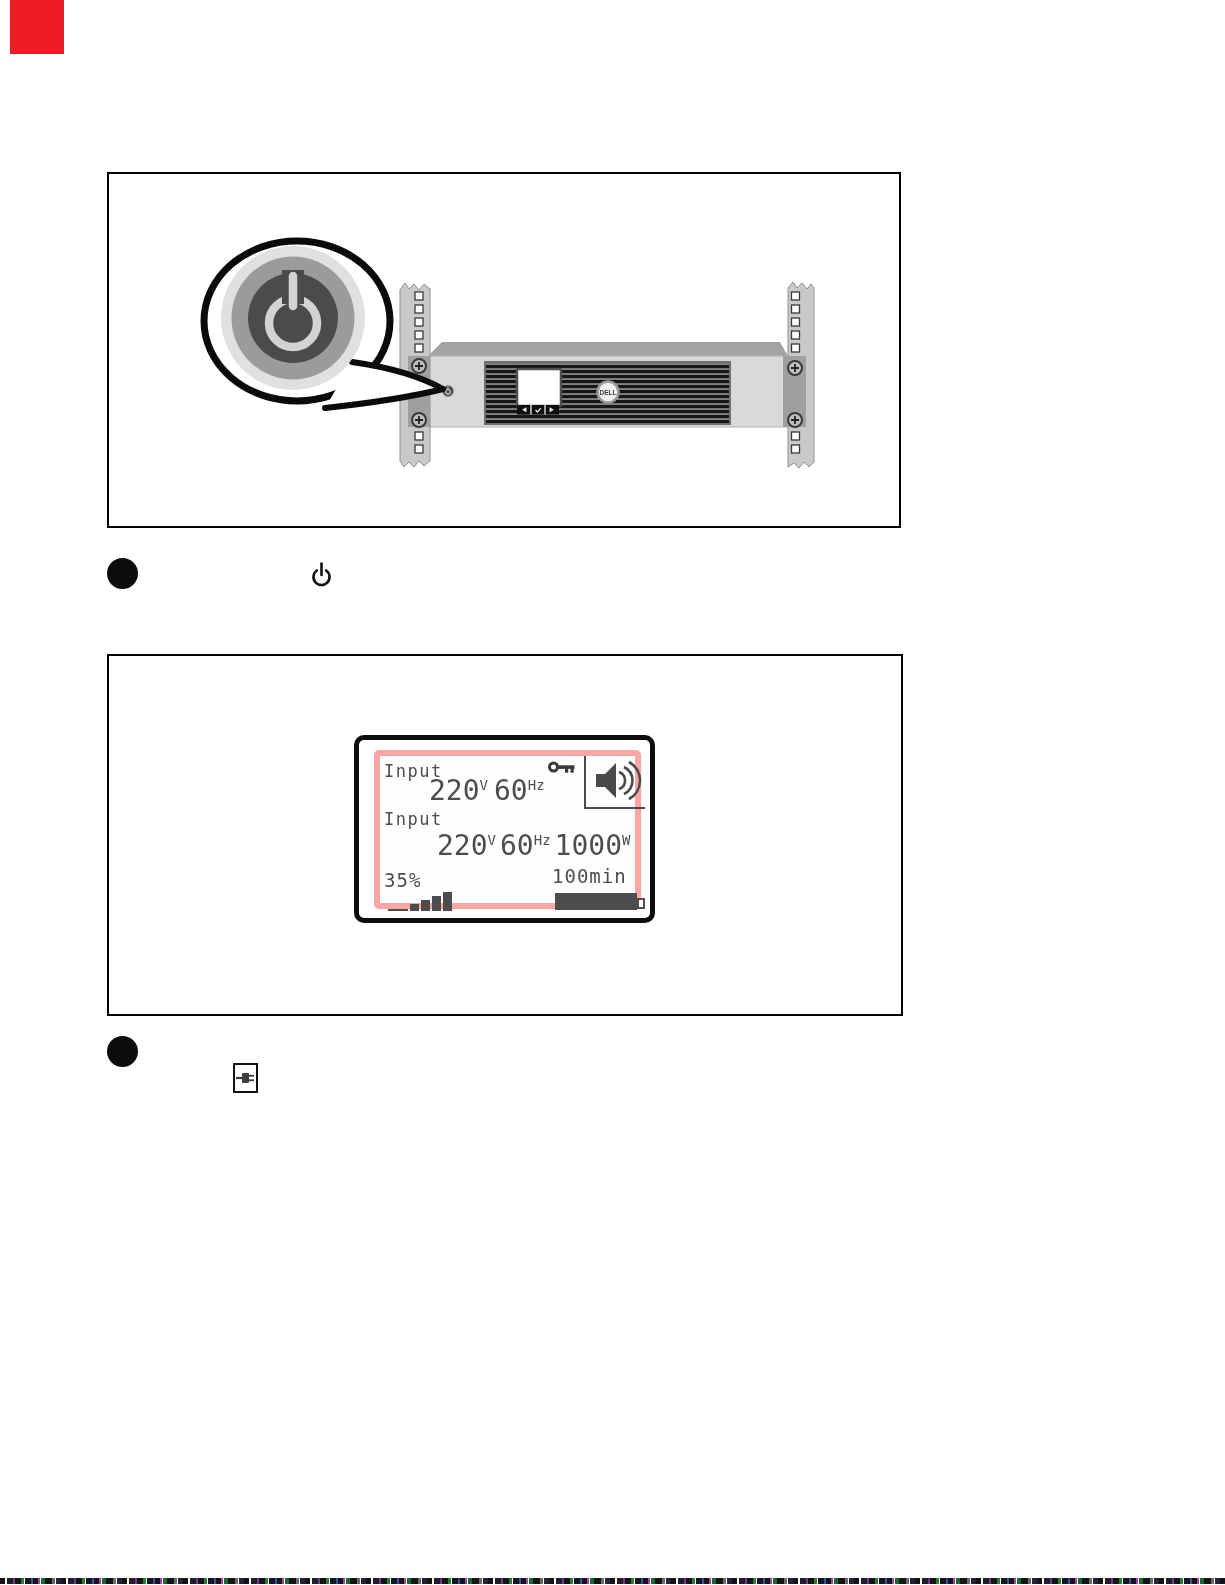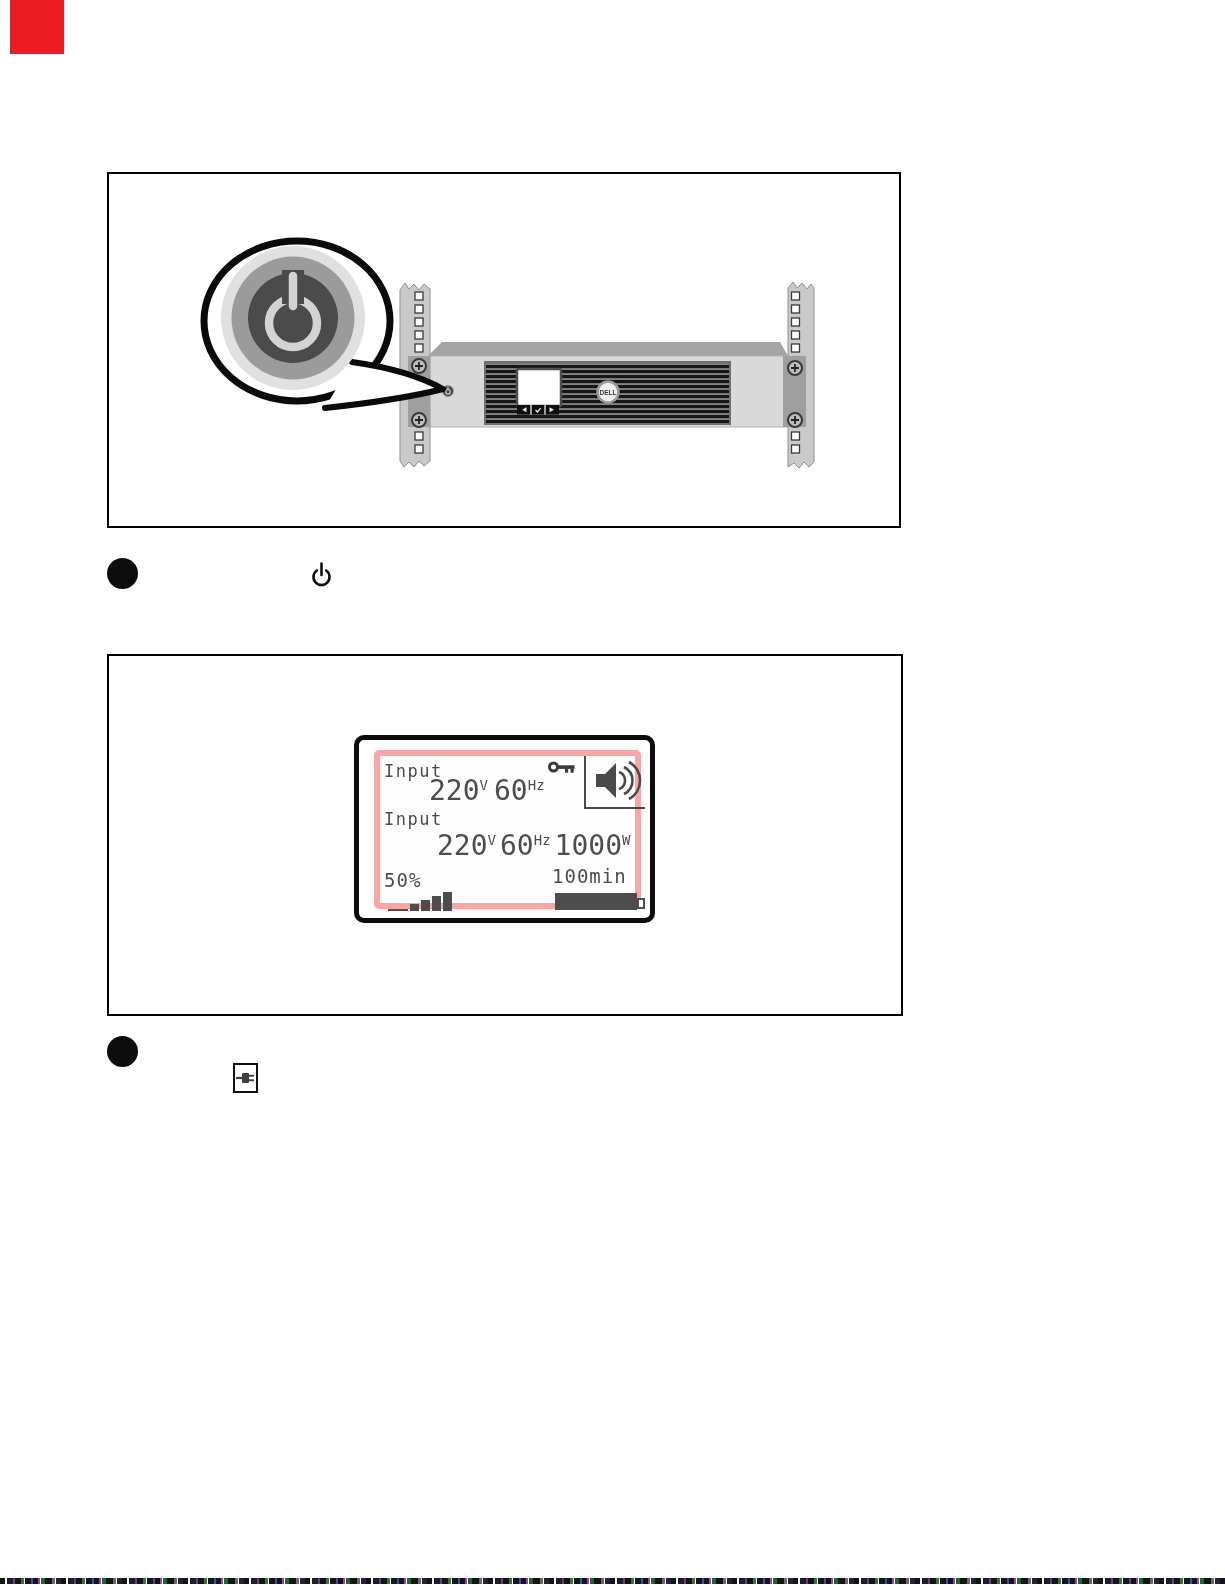--- a/index.html
+++ b/index.html
@@ -193,21 +193,21 @@
     <div id="input-line" class="abs">
       <span class="lcd-big">220</span><span class="lcd-sup">V</span><span class="gap6"></span><span class="lcd-big">60</span><span class="lcd-sup">Hz</span>
     </div>
 
     <div id="output-label" class="abs lcd-label">Input</div>
 
     <div id="output-line" class="abs">
       <span class="lcd-big">220</span><span class="lcd-sup">V</span><span class="gap4"></span><span class="lcd-big">60</span><span class="lcd-sup">Hz</span><span class="gap4"></span><span class="lcd-big">1000</span><span class="lcd-sup">W</span>
     </div>
 
-    <div id="load-percent" class="abs lcd-med">50%</div>
+    <div id="load-percent" class="abs lcd-med">35%</div>
 
     <div id="runtime" class="abs">
       <span class="lcd-med">100</span><span class="lcd-med">min</span>
     </div>
 
     <div id="load-bars" class="abs">
       <div style="width:20px;height:2px"></div>
       <div style="width:9px;height:7px"></div>
       <div style="width:9px;height:11px"></div>
       <div style="width:9px;height:15px"></div>

